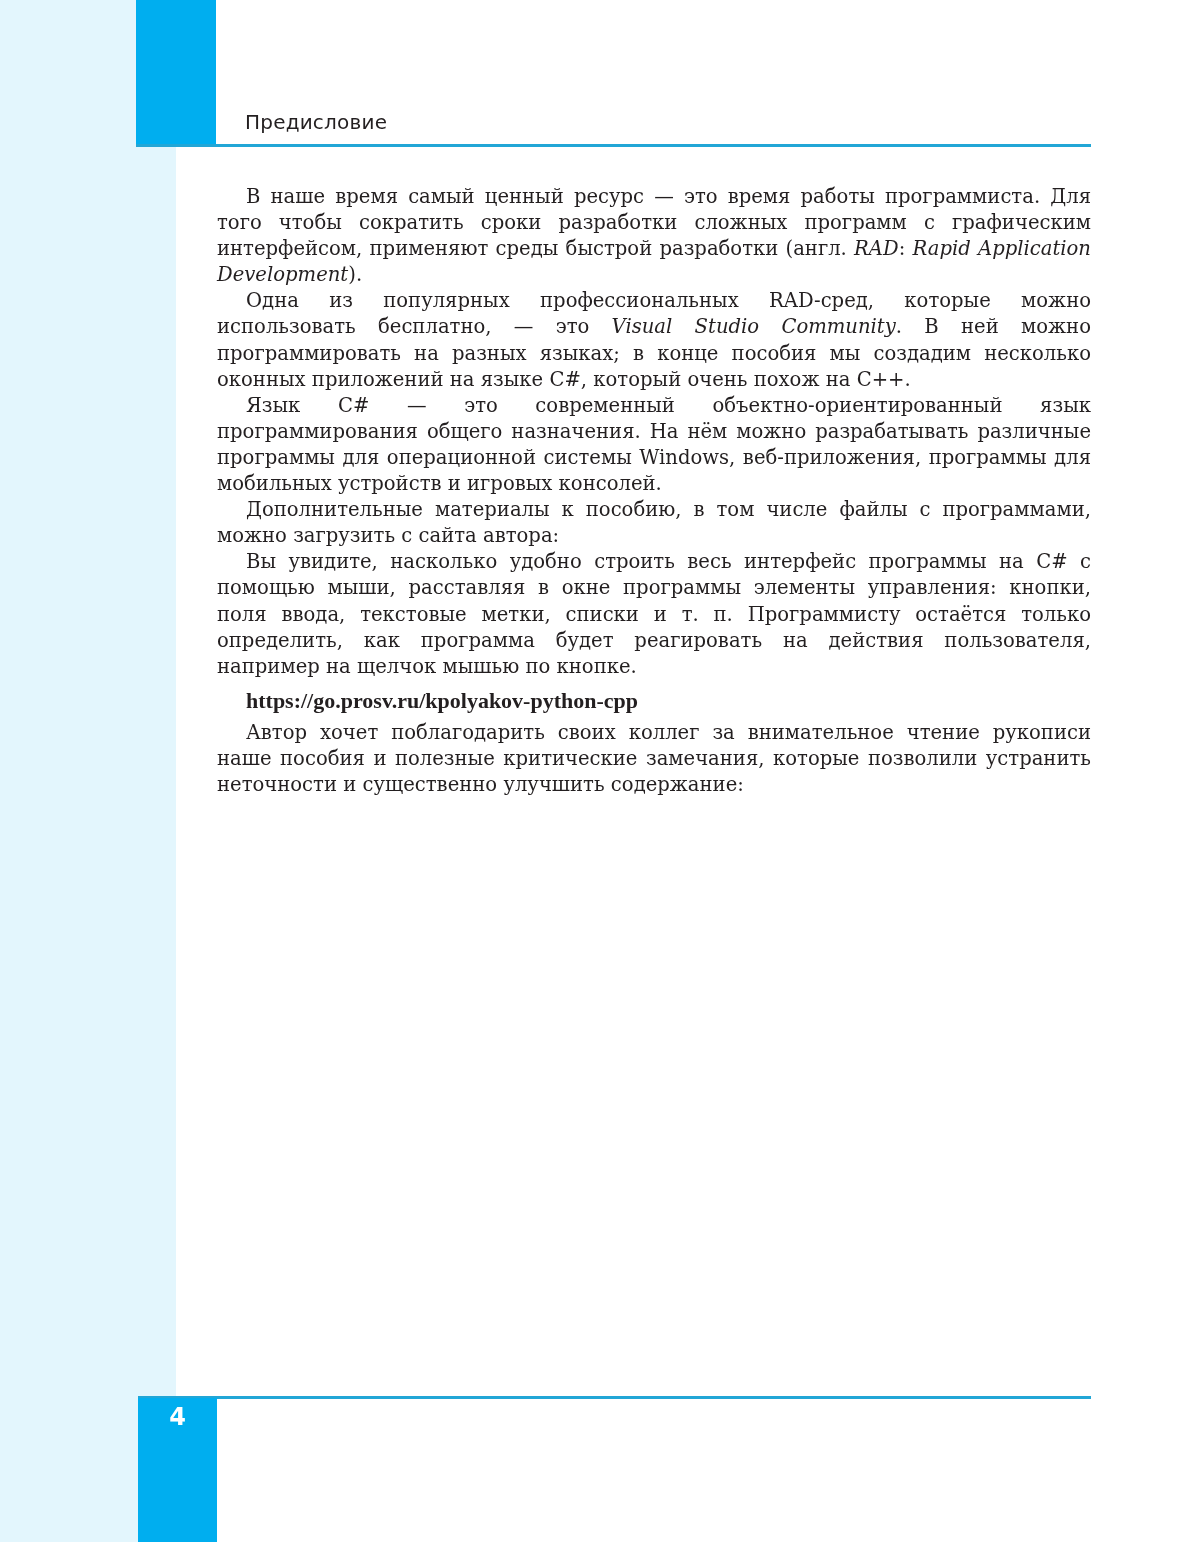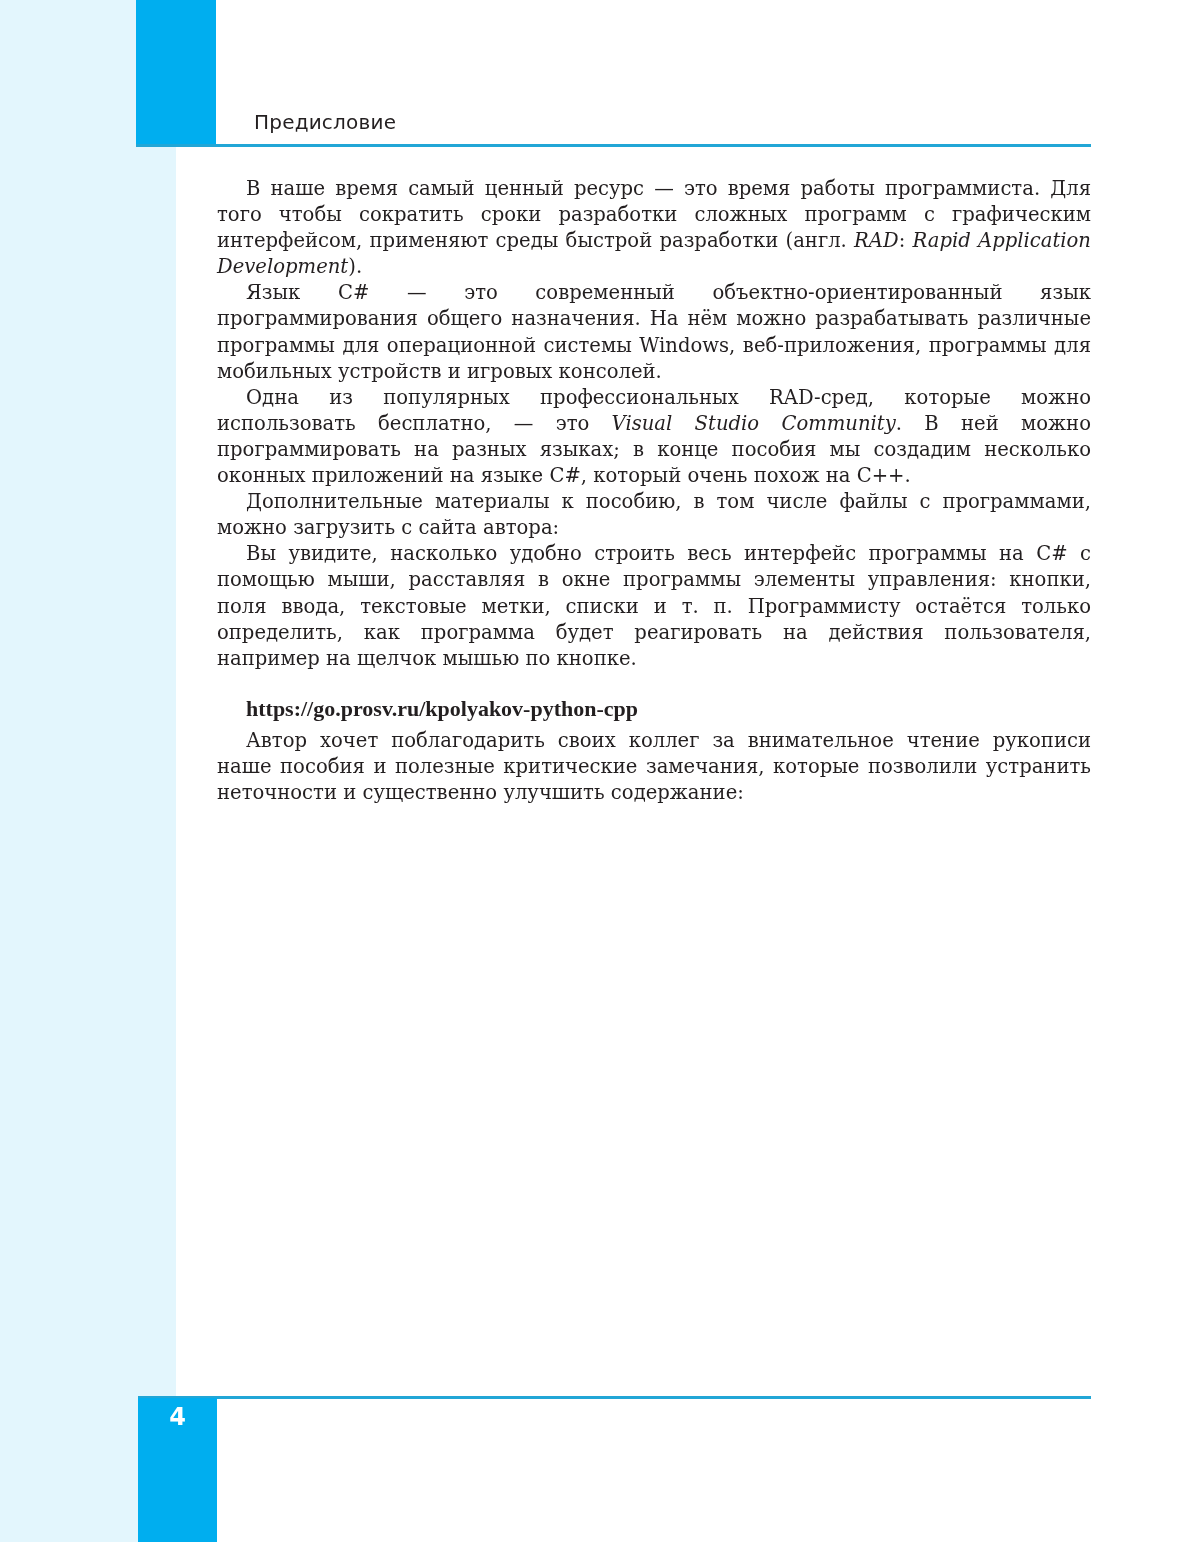--- a/index.html
+++ b/index.html
@@ -17,45 +17,45 @@
     position: absolute; left: 136px; top: 0; width: 80px; height: 147px;
     background: #00aeef;
   }
   .head-rule {
     position: absolute; left: 136px; top: 144px; width: 955px; height: 3px;
     background: #22a6d6;
   }
   .head-title {
     position: absolute; left: 245px; top: 110px;
     font-family: "DejaVu Sans", "Liberation Sans", sans-serif;
-    font-size: 20px; color: #231f20; letter-spacing: 0.2px; margin-left: 9px;
+    font-size: 20px; color: #231f20; letter-spacing: 0.2px;
   }
   .foot-rule {
     position: absolute; left: 138px; top: 1396px; width: 953px; height: 3px;
     background: #22a6d6;
   }
   .foot-block {
     position: absolute; left: 138px; top: 1398px; width: 79px; height: 144px;
     background: #00aeef;
   }
   .page-num {
     position: absolute; left: 138px; top: 1403px; width: 79px; text-align: center;
     font-family: "DejaVu Sans", "Liberation Sans", sans-serif;
     font-weight: bold; font-size: 24px; color: #ffffff;
   }
   .content {
-    position: absolute; left: 217px; top: 176px; width: 874px;
+    position: absolute; left: 217px; top: 184px; width: 874px;
     font-size: 19.6px; line-height: 26.1px;
     text-align: justify;
   }
   .content p { margin: 0; text-indent: 29px; }
   .content p.url {
     font-family: "Liberation Serif", "DejaVu Serif", serif;
     font-weight: bold; font-size: 22px; text-indent: 29px;
-    margin: 24px 0 6px 0; line-height: 26px;
+    margin: 8px 0 6px 0; line-height: 26px;
   }
   .content em { font-style: italic; }
   ul.thanks { list-style: none; margin: 0; padding: 0; }
   ul.thanks li { position: relative; padding-left: 56px; text-align: justify; }
   ul.thanks li .bullet {
     position: absolute; left: 30px; top: 11px; width: 7px; height: 7px;
     border-radius: 50%; background: #00aeef;
   }
 </style>
 </head>
@@ -63,23 +63,23 @@
 
 <div class="strip-light"></div>
 
 <div class="head-block"></div>
 <div class="head-rule"></div>
 <div class="head-title">Предисловие</div>
 
 <div class="content">
   <p><span>В наше время самый ценный ресурс — это время работы программиста. Для того чтобы сократить сроки разработки сложных программ с графическим интерфейсом, применяют среды быстрой разработки (англ. </span><em>RAD</em><span>: </span><em>Rapid Application Development</em><span>).</span></p>
 
+  <p><span>Одна из популярных профессиональных RAD-сред, которые можно использовать бесплатно, — это </span><em>Visual Studio Community</em><span>. В ней можно программировать на разных языках; в конце пособия мы создадим несколько оконных приложений на языке C#, который очень похож на C++.</span></p>
+
   <p>Язык C# — это современный объектно-ориентированный язык программирования общего назначения. На нём можно разрабатывать различные программы для операционной системы Windows, веб-приложения, программы для мобильных устройств и игровых консолей.</p>
-
-  <p><span>Одна из популярных профессиональных RAD-сред, которые можно использовать бесплатно, — это </span><em>Visual Studio Community</em><span>. В ней можно программировать на разных языках; в конце пособия мы создадим несколько оконных приложений на языке C#, который очень похож на C++.</span></p>
 
   <p>Дополнительные материалы к пособию, в том числе файлы с программами, можно загрузить с сайта автора:</p>
 
   <p>Вы увидите, насколько удобно строить весь интерфейс программы на C# с помощью мыши, расставляя в окне программы элементы управления: кнопки, поля ввода, текстовые метки, списки и т. п. Программисту остаётся только определить, как программа будет реагировать на действия пользователя, например на щелчок мышью по кнопке.</p>
 
   <p class="url">https://go.prosv.ru/kpolyakov-python-cpp</p>
 
   <p>Автор хочет поблагодарить своих коллег за внимательное чтение рукописи наше пособия и полезные критические замечания, которые позволили устранить неточности и существенно улучшить содержание:</p>
 
   <ul class="thanks">

